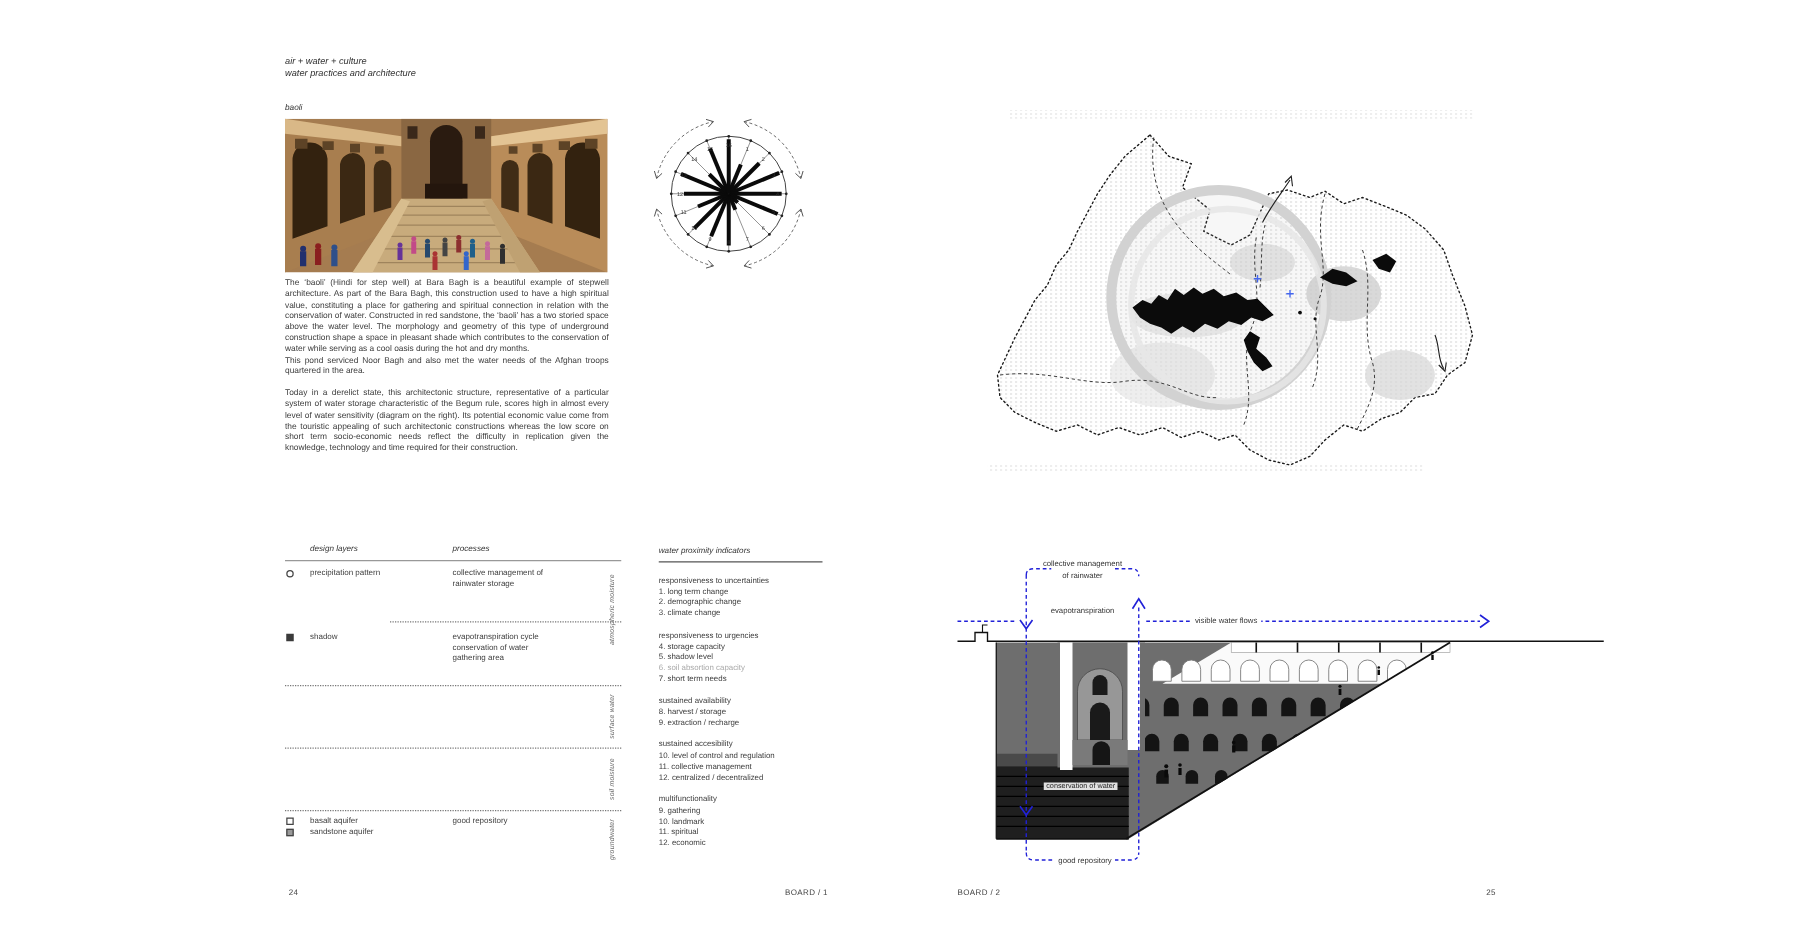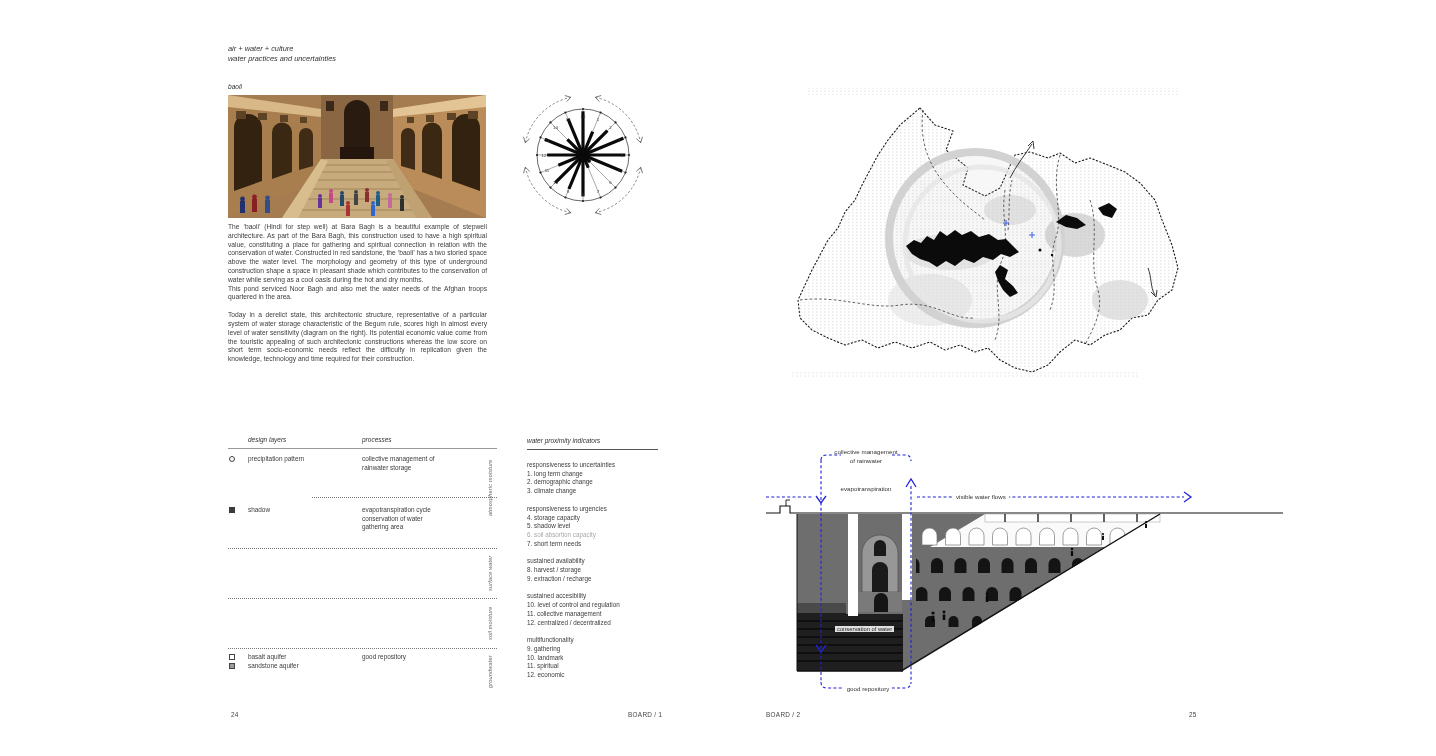--- a/index.html
+++ b/index.html
@@ -31,21 +31,21 @@
   .tagbox{background:#ffffff;padding:0 3px;display:inline-block;}
   .graybox{background:#e0e0e0;padding:0 2px;font-size:5.8px;color:#222;display:inline-block;}
 </style>
 </head>
 <body>
 
 <div class="canvas">
 
   <div class="abs title" style="left:228px;top:44px;">
     <div>air + water + culture</div>
-    <div>water practices and uncertainties</div>
+    <div>water practices and architecture</div>
   </div>
 
   <div class="abs lbl" style="left:228px;top:83px;">baoli</div>
 
   <svg class="abs" style="left:228px;top:95px;" width="258" height="123" viewBox="0 0 258 123">
     <rect width="258" height="123" fill="#a57c50"></rect>
 
     <rect x="93" y="0" width="72" height="64" fill="#8a6742"></rect>
     <path d="M116 64 L116 18 A13 13 0 0 1 142 18 L142 64 Z" fill="#2a1b10"></path>
     <rect x="98" y="6" width="8" height="10" fill="#3a281a"></rect>

